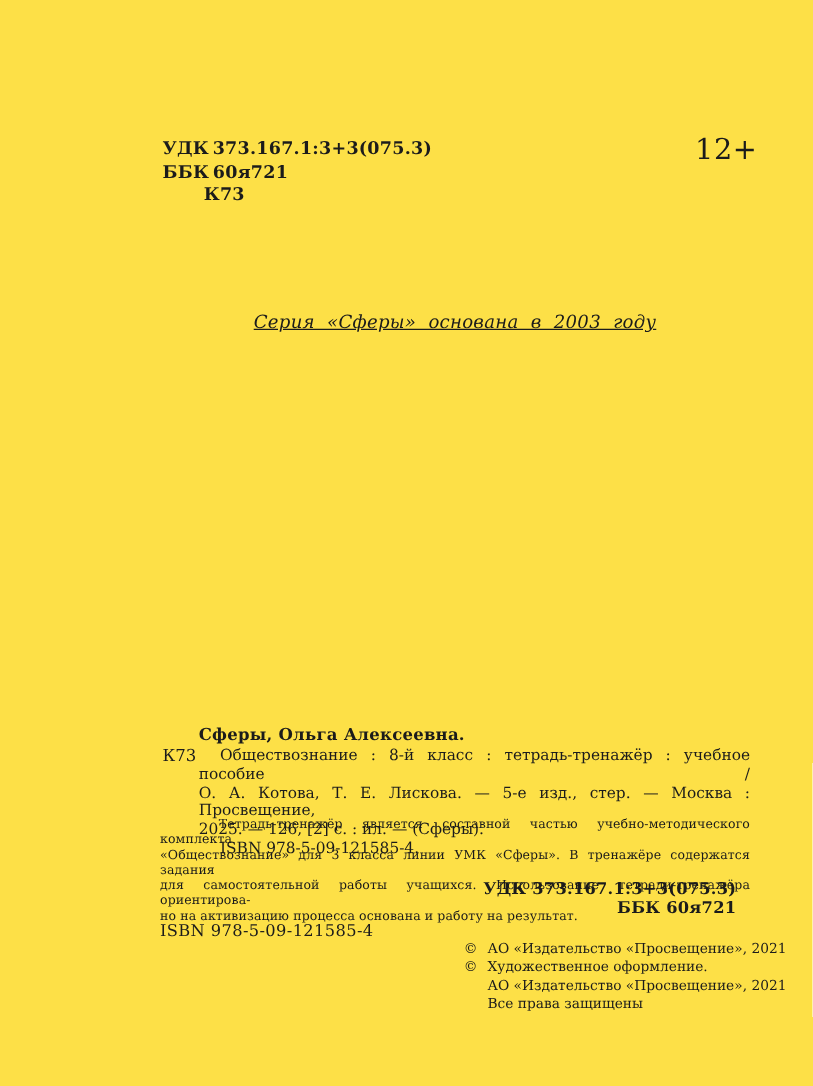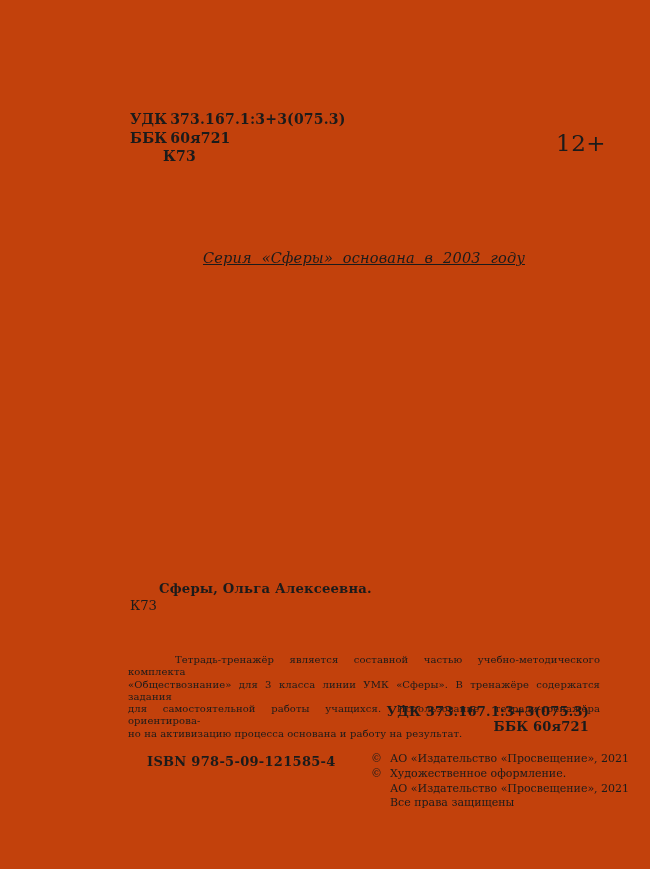--- a/index.html
+++ b/index.html
@@ -1,20 +1,20 @@
 <!DOCTYPE html>
 <html><head>
 <meta charset="utf-8">
 <style>
   html, body { margin: 0; padding: 0; background: #ffffff; }
   .page {
     position: relative;
     width: 650px;
     height: 869px;
-    background: #c2410c;
+    background: #fde047;
     font-family: "DejaVu Serif", serif;
     color: #1b1b1b;
     overflow: hidden;
   }
   
   .top-block {
     position: absolute;
     left: 130px;
     top: 110px;
     font-size: 14px;
@@ -26,21 +26,20 @@
   .top-block .lbl { display: inline-block; min-width: 30px; margin-right: 3px; }
   .top-block .indent { padding-left: 33px; }
 
   
   .age-badge {
     position: absolute;
     left: 556px;
     top: 107px;
     font-size: 23px;
     letter-spacing: 0.5px;
-    margin-top: 23px;
   }
 
   
   .series-note {
     position: absolute;
     left: 128px;
     top: 250px;
     width: 472px;
     text-align: center;
     font-style: italic;
@@ -99,25 +98,24 @@
     font-weight: bold;
     font-size: 13px;
     line-height: 14.8px;
     letter-spacing: 0.2px;
   }
 
   
   .footer-isbn {
     position: absolute;
     left: 128px;
-    top: 754px;
+    top: 738px;
     font-size: 13px;
-    font-weight: bold;
+    font-weight: normal;
     letter-spacing: 0.3px;
-    margin-left: 19px;
   }
   .copyright-block {
     position: absolute;
     left: 371px;
     top: 752px;
     font-size: 11px;
     line-height: 14.8px;
     display: grid;
     grid-template-columns: 19px auto;
     column-gap: 0;
@@ -140,20 +138,26 @@
     <div class="row indent">К73</div>
   </div>
 
   <div class="age-badge">12+</div>
 
   <div class="series-note">Серия «Сферы» основана в 2003 году</div>
 
   <div class="cip-author">Сферы, Ольга Алексеевна.</div>
   <div class="cip-code">К73</div>
 
+  <div class="cip-desc">
+    <div class="jline first">Обществознание : 8-й класс : тетрадь-тренажёр : учебное пособие /</div>
+    <div class="jline">О. А. Котова, Т. Е. Лискова. — 5-е изд., стер. — Москва : Просвещение,</div>
+    <div>2025. — 126, [2] с. : ил. — (Сферы).</div>
+    <div class="isbn-line">ISBN 978-5-09-121585-4.</div>
+  </div>
 
   <div class="annotation">
     <div class="jline first">Тетрадь-тренажёр является составной частью учебно-методического комплекта</div>
     <div class="jline">«Обществознание» для 3 класса линии УМК «Сферы». В тренажёре содержатся задания</div>
     <div class="jline">для самостоятельной работы учащихся. Использование тетради-тренажёра ориентирова-</div>
     <div>но на активизацию процесса основана и работу на результат.</div>
   </div>
 
   <div class="udk-bottom">
     <div>УДК 373.167.1:3+3(075.3)</div>

